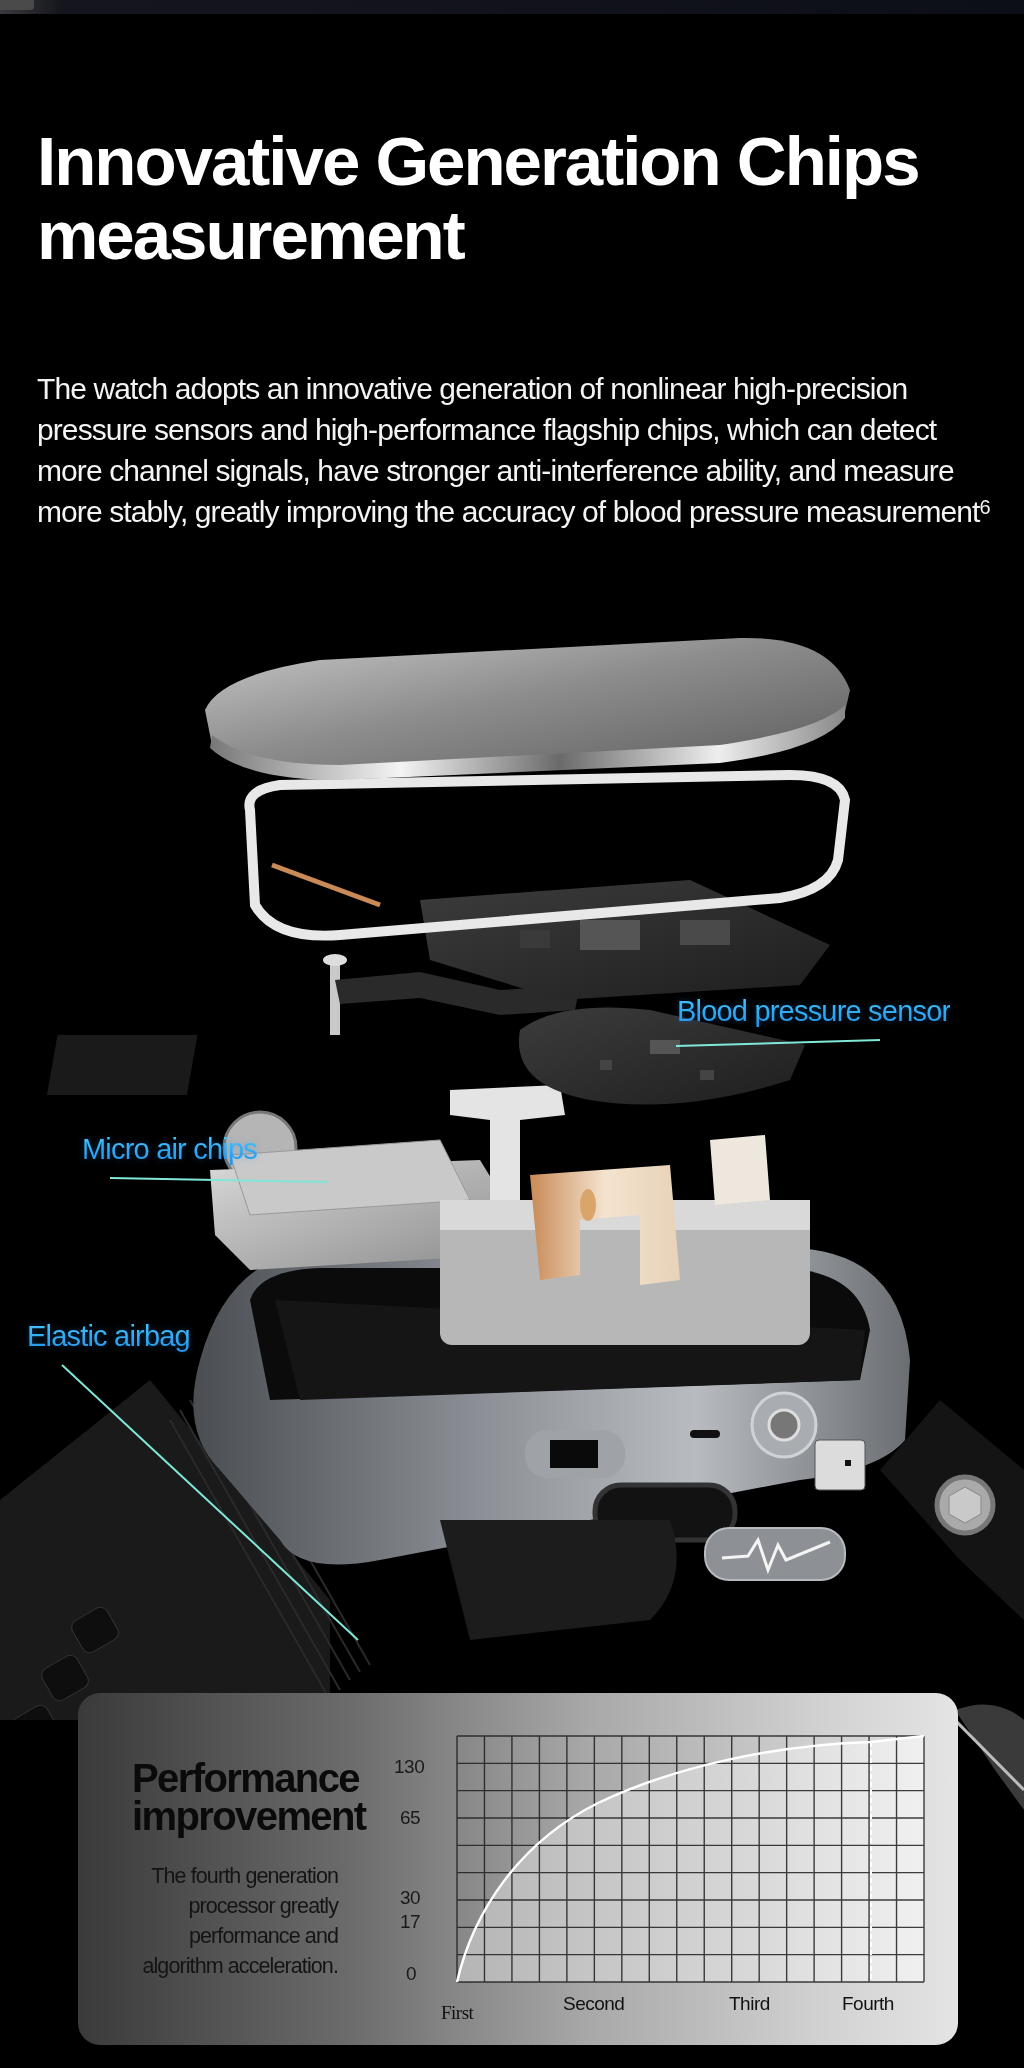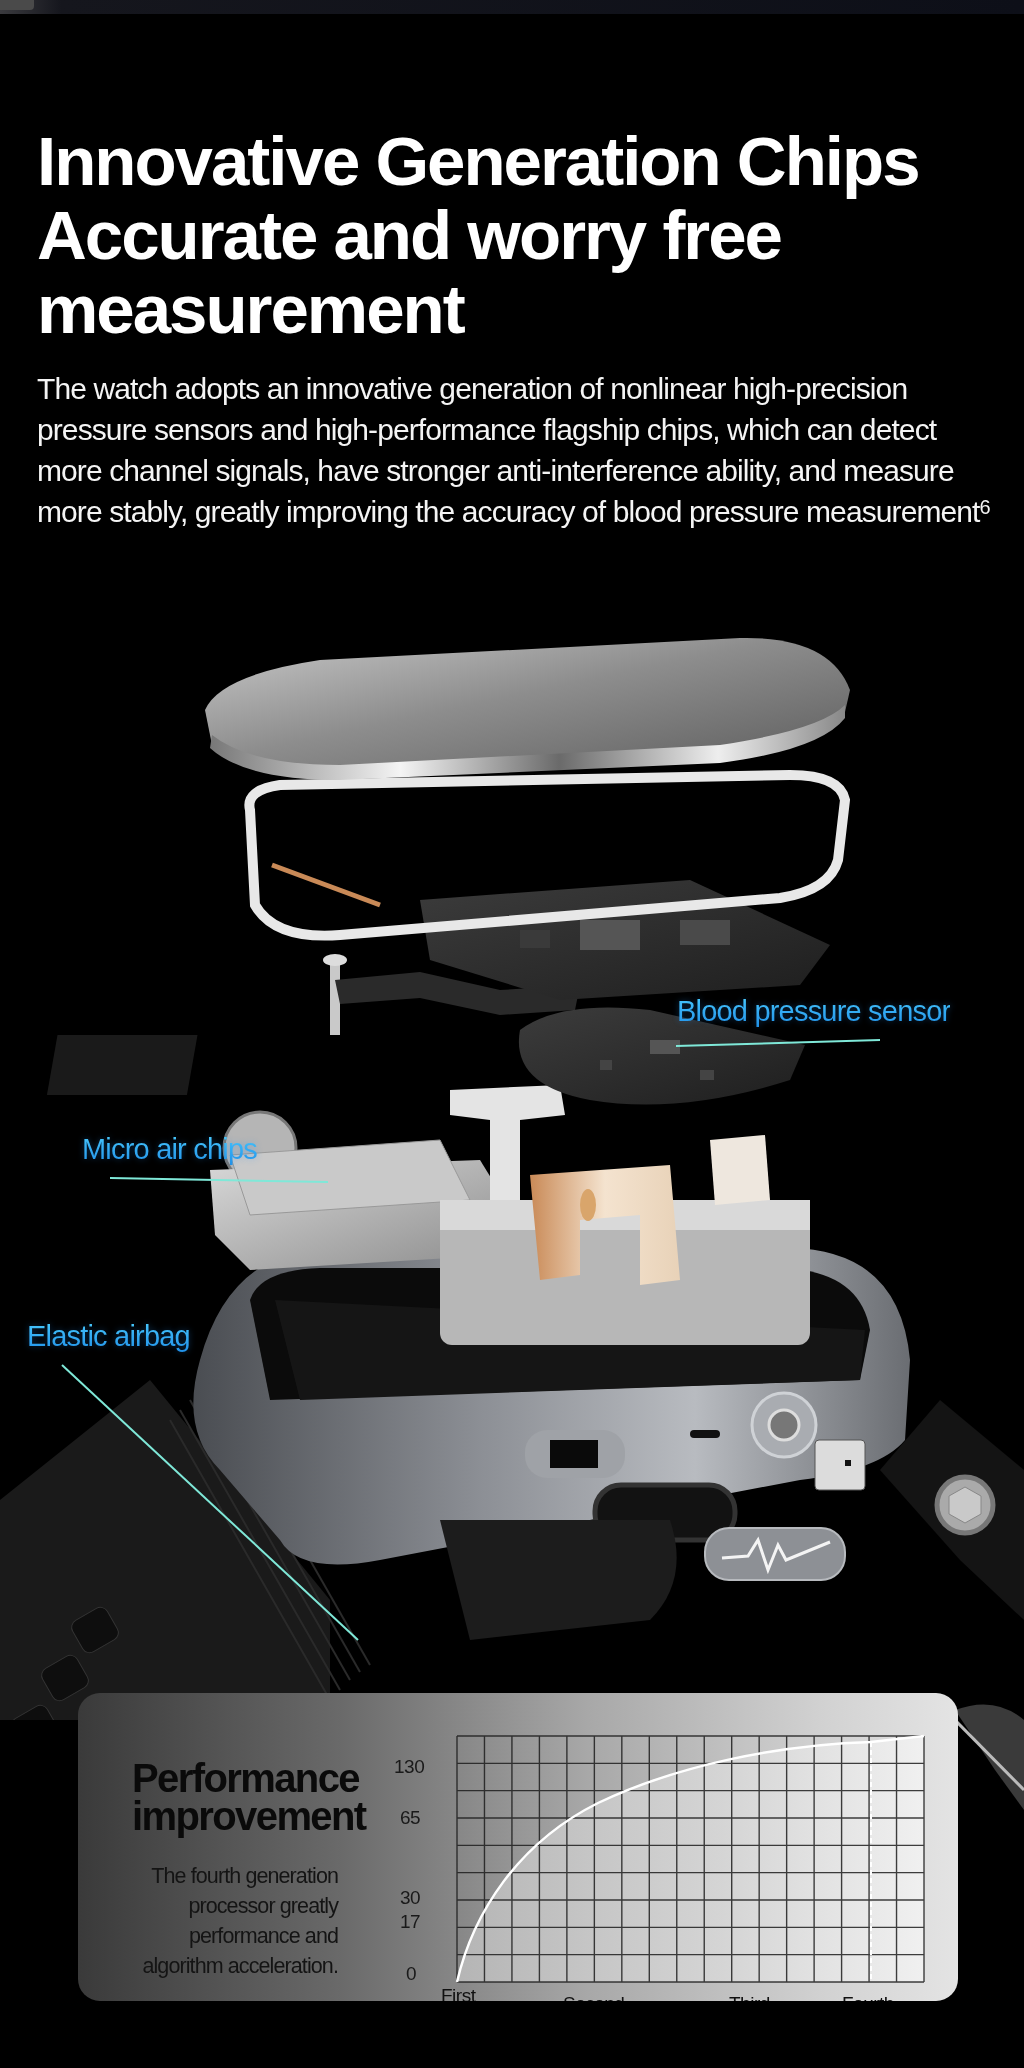--- a/index.html
+++ b/index.html
@@ -6,37 +6,36 @@
   body { width:1024px; height:2068px; position:relative; overflow:hidden; font-family:"Liberation Sans", sans-serif; color:#fff; }
   .topstrip { position:absolute; left:0; top:0; width:1024px; height:14px; background:linear-gradient(90deg,#3a3a3e 0%,#15161d 6%,#0d0f18 100%); }
   .topstrip .corner { position:absolute; left:0; top:0; width:34px; height:10px; background:#4a4a4a; border-bottom-right-radius:4px; }
   h1 { position:absolute; left:37px; top:125px; margin:0; font-size:69px; line-height:74px; font-weight:700; letter-spacing:-2px; width:960px; }
   .desc { position:absolute; left:37px; top:368px; width:960px; font-size:30px; line-height:41px; letter-spacing:-0.9px; margin:0; color:#f4f4f4; }
   .desc sup { font-size:20px; vertical-align:top; position:relative; top:-4px; }
 
   .watch { position:absolute; left:0; top:600px; width:1024px; height:1120px; }
   .callout { position:absolute; font-size:29px; letter-spacing:-0.8px; background:linear-gradient(180deg,#4fd2ff 0%,#1f8fe6 100%); -webkit-background-clip:text; background-clip:text; color:transparent; text-shadow:0 0 6px rgba(40,150,255,0.35); white-space:nowrap; }
 
-  .card { position:absolute; left:78px; top:1693px; width:880px; height:308px; border-radius:22px; background:linear-gradient(90deg,#3a3a3a 0%,#6a6a6a 30%,#a8a8a8 58%,#d2d2d2 85%,#e4e4e4 100%); overflow:hidden; }
+  .card { position:absolute; left:78px; top:1693px; width:880px; height:352px; border-radius:22px; background:linear-gradient(90deg,#3a3a3a 0%,#6a6a6a 30%,#a8a8a8 58%,#d2d2d2 85%,#e4e4e4 100%); overflow:hidden; }
   .card-title { position:absolute; left:54px; top:66px; font-size:40px; line-height:38px; font-weight:700; letter-spacing:-1.6px; color:#0a0a0a; margin:0; }
   .card-body { position:absolute; left:40px; top:168px; width:220px; text-align:right; font-size:21.5px; line-height:30px; letter-spacing:-0.9px; color:#141414; margin:0; }
   .chart { position:absolute; left:0; top:0; width:880px; height:352px; }
   .ytick { position:absolute; font-size:19px; color:#1a1a1a; letter-spacing:-0.5px; }
   .xtick { position:absolute; font-size:19px; color:#111; letter-spacing:-0.5px; }
 </style>
 </head>
 <body>
 
 <div class="topstrip">
     <div class="corner"></div>
   </div>
 
 <h1>
   <div>Innovative Generation Chips</div>
-  <div>Accurate and worry free</div>
   <div>measurement</div>
 </h1>
 
 <p class="desc"><span>The watch adopts an innovative generation of nonlinear high-precision pressure sensors and high-performance flagship chips, which can detect more channel signals, have stronger anti-interference ability, and measure more stably, greatly improving the accuracy of blood pressure measurement</span><sup>6</sup></p>
 
 <svg class="watch" viewBox="0 600 1024 1120" width="1024" height="1120">
   <defs>
     <linearGradient id="glass" x1="0" y1="0" x2="1" y2="1">
       <stop offset="0" stop-color="#c9c9c9"></stop>
         <stop offset="0.45" stop-color="#8d8d8d"></stop>
@@ -228,17 +227,17 @@
 
     <line x1="793" y1="49" x2="793" y2="289" stroke="#ffffff" stroke-width="2" stroke-dasharray="5,3"></line>
   </svg>
 
   <span class="ytick" style="left:316px; top:63px;">130</span>
   <span class="ytick" style="left:322px; top:114px;">65</span>
   <span class="ytick" style="left:322px; top:166px;margin-top:28px;">30</span>
   <span class="ytick" style="left:322px; top:218px;">17</span>
   <span class="ytick" style="left:328px; top:270px;">0</span>
 
-  <span class="xtick" style="left:363px; top:292px;">First</span>
+  <span class="xtick" style="left:363px; top:309px;font-family:Liberation Serif, serif;">First</span>
   <span class="xtick" style="left:485px; top:300px;">Second</span>
   <span class="xtick" style="left:634px; top:300px;margin-left:17px;">Third</span>
   <span class="xtick" style="left:764px; top:300px;">Fourth</span>
 </div>
 
 </body></html>

